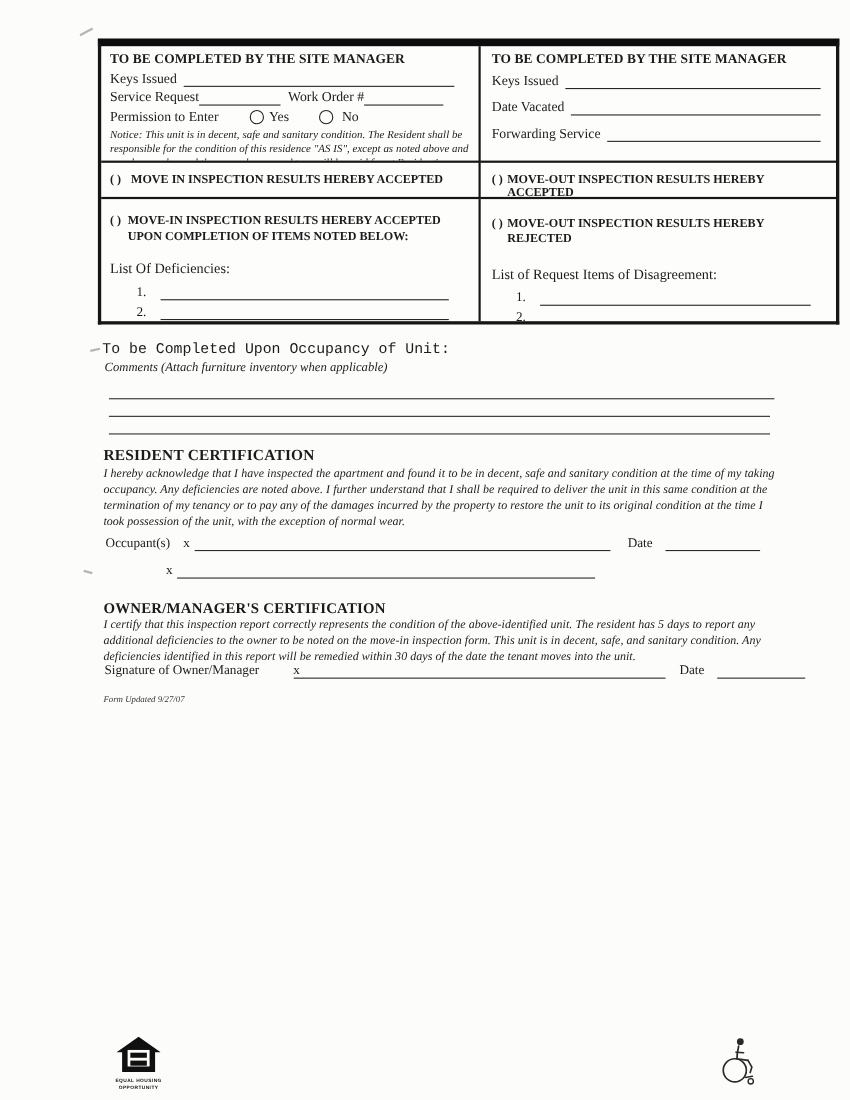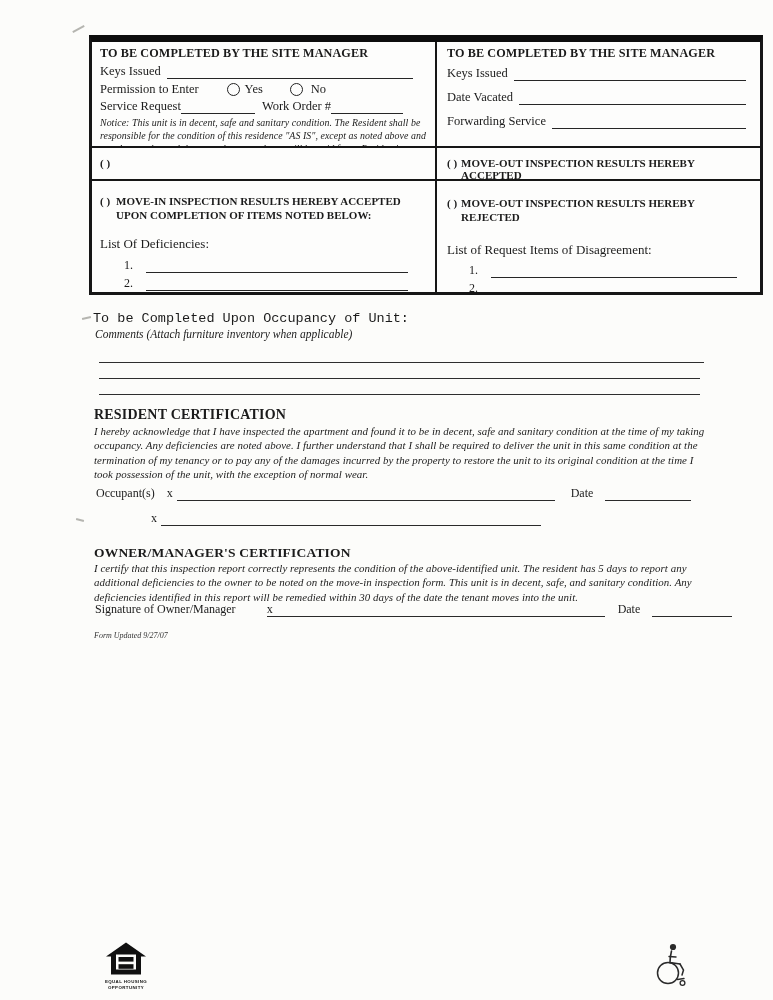--- a/index.html
+++ b/index.html
@@ -59,33 +59,33 @@
   <div class="artifact" style="left:76px;top:519px;width:8px;height:2px;transform:rotate(14deg);"></div>
 
   <div class="tbl">
 
     <div class="cell b-r b-b">
       <div class="hdr">TO BE COMPLETED BY THE SITE MANAGER</div>
       <div class="frow" style="margin-top:3px;">
         <span class="lbl">Keys Issued</span>
         <span class="fill" style="margin-right:14px;"></span>
       </div>
+      <div class="frow" style="margin-top:2px;">
+        <span class="lbl">Service Request</span>
+        <span class="fillfix" style="width:74px;"></span>
+        <span class="lbl" style="margin-left:7px;">Work Order #</span>
+        <span class="fill" style="margin-right:24px;margin-left:0;"></span>
+      </div>
       <div class="frow" style="margin-top:3px;align-items:center;">
         <span class="lbl">Permission to Enter</span>
         <span class="radio" style="margin-left:28px;"></span>
         <span class="lbl" style="margin-left:5px;">Yes</span>
         <span class="radio" style="margin-left:27px;"></span>
         <span class="lbl" style="margin-left:8px;">No</span>
       </div>
-      <div class="frow" style="margin-top:2px;">
-        <span class="lbl">Service Request</span>
-        <span class="fillfix" style="width:74px;"></span>
-        <span class="lbl" style="margin-left:7px;">Work Order #</span>
-        <span class="fill" style="margin-right:24px;margin-left:0;"></span>
-      </div>
       <div class="notice">Notice:  This unit is in decent, safe and sanitary condition.  The Resident shall be responsible for the condition of this residence "AS IS", except as noted above and any damage beyond the normal wear and tear will be paid for at Resident's expense.</div>
     </div>
 
     <div class="cell b-b" style="padding:2px 10px;">
       <div class="hdr">TO BE COMPLETED BY THE SITE MANAGER</div>
       <div class="frow" style="margin-top:5px;">
         <span class="lbl">Keys Issued</span>
         <span class="fill" style="margin-right:4px;"></span>
       </div>
       <div class="frow" style="margin-top:9px;">
@@ -95,20 +95,21 @@
       <div class="frow" style="margin-top:9px;">
         <span class="lbl">Forwarding Service</span>
         <span class="fill" style="margin-right:4px;"></span>
       </div>
       <div class="fillfix" style="margin-top:16px;margin-right:4px;"></div>
     </div>
 
     <div class="cell b-r b-b" style="padding-top:9px;">
       <div class="rowlabel">
         <span class="marker">( )</span>
+        <span style="margin-left:9px;">MOVE IN INSPECTION RESULTS HEREBY ACCEPTED</span>
       </div>
     </div>
 
     <div class="cell b-b" style="padding-top:9px;padding-left:10px;">
       <div class="rowlabel">
         <span class="marker">( )</span>
         <span style="margin-left:4px;">MOVE-OUT INSPECTION RESULTS HEREBY ACCEPTED</span>
       </div>
     </div>
 

